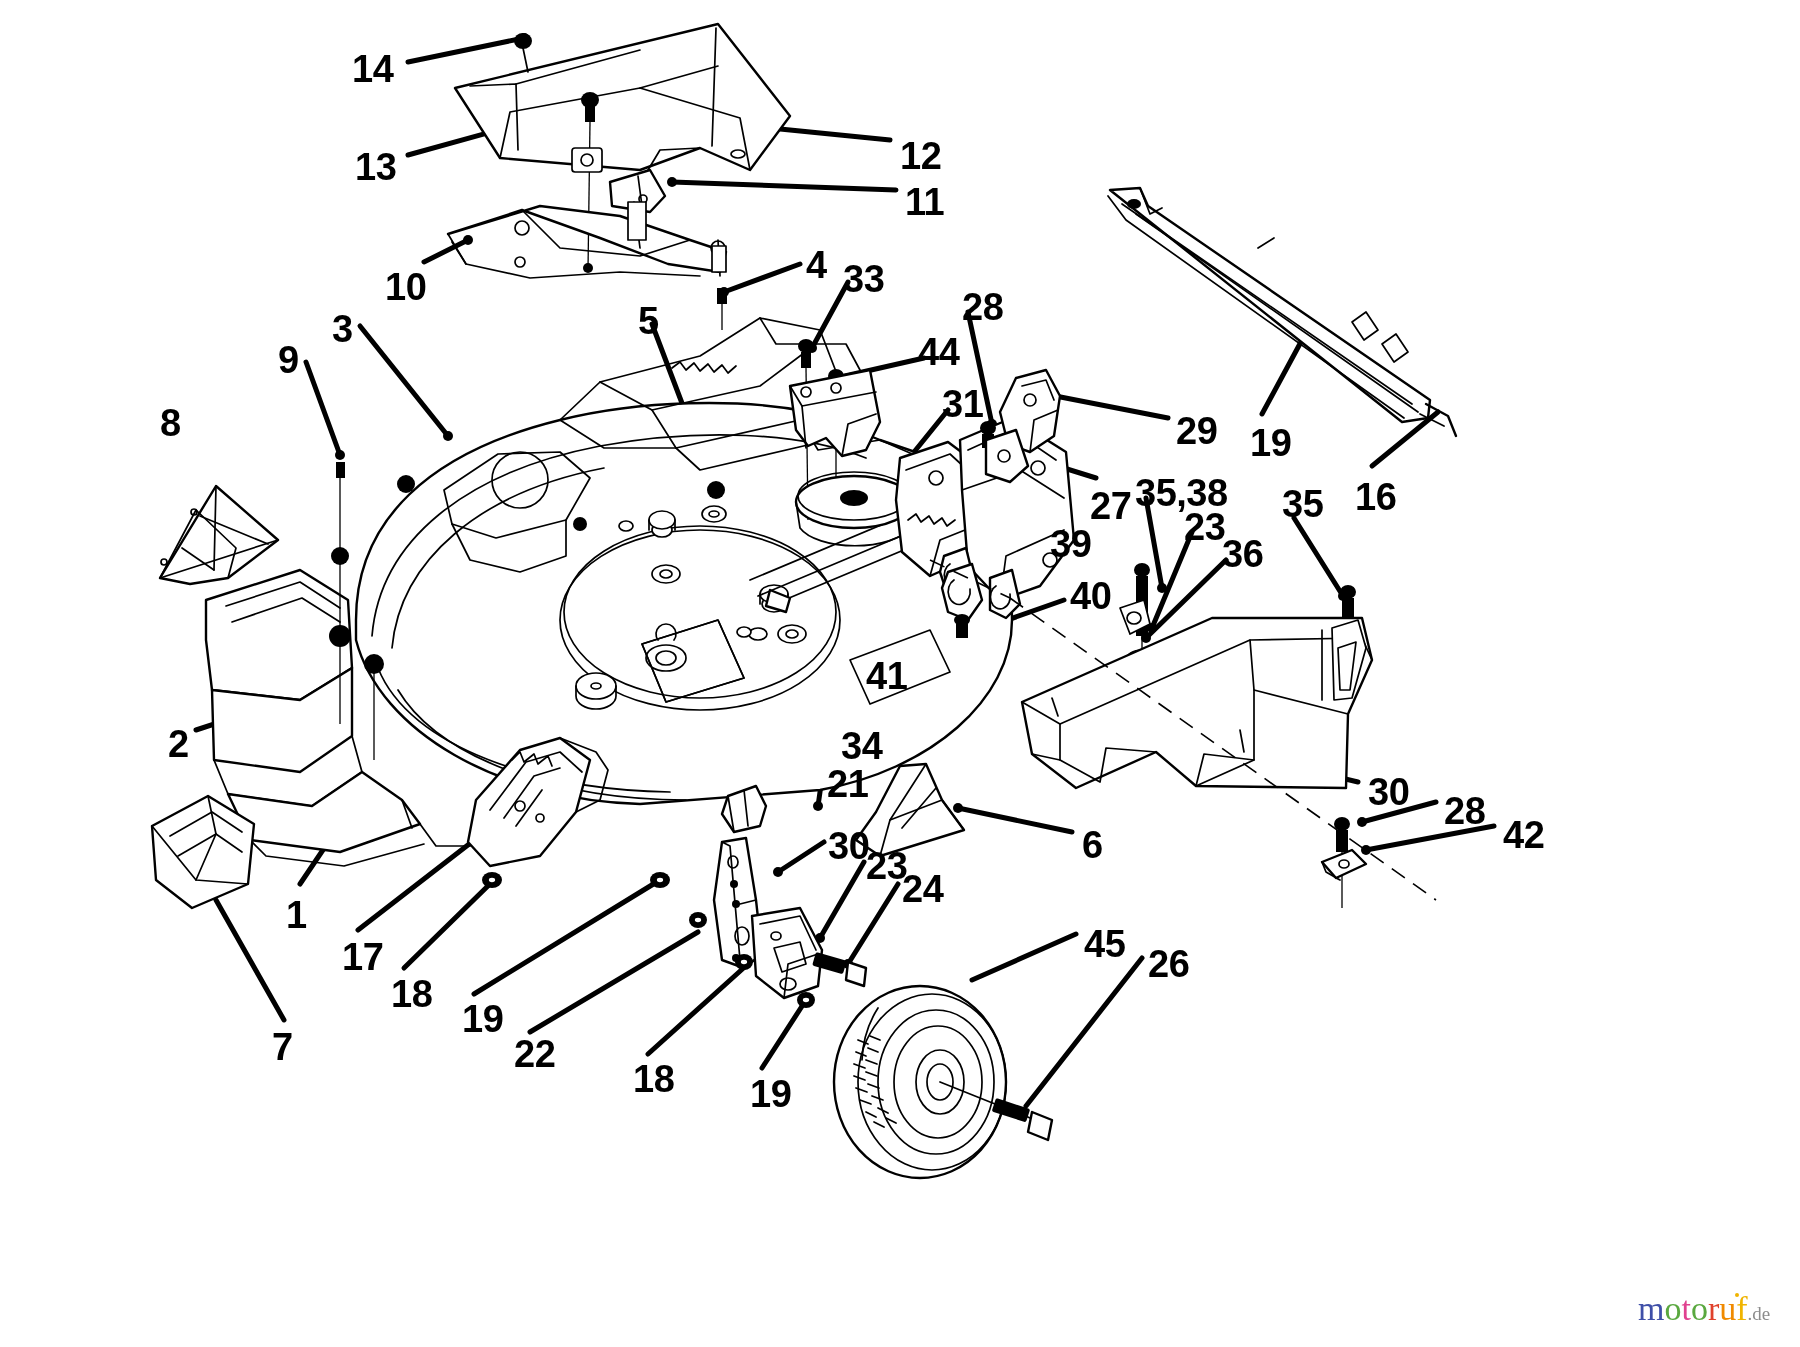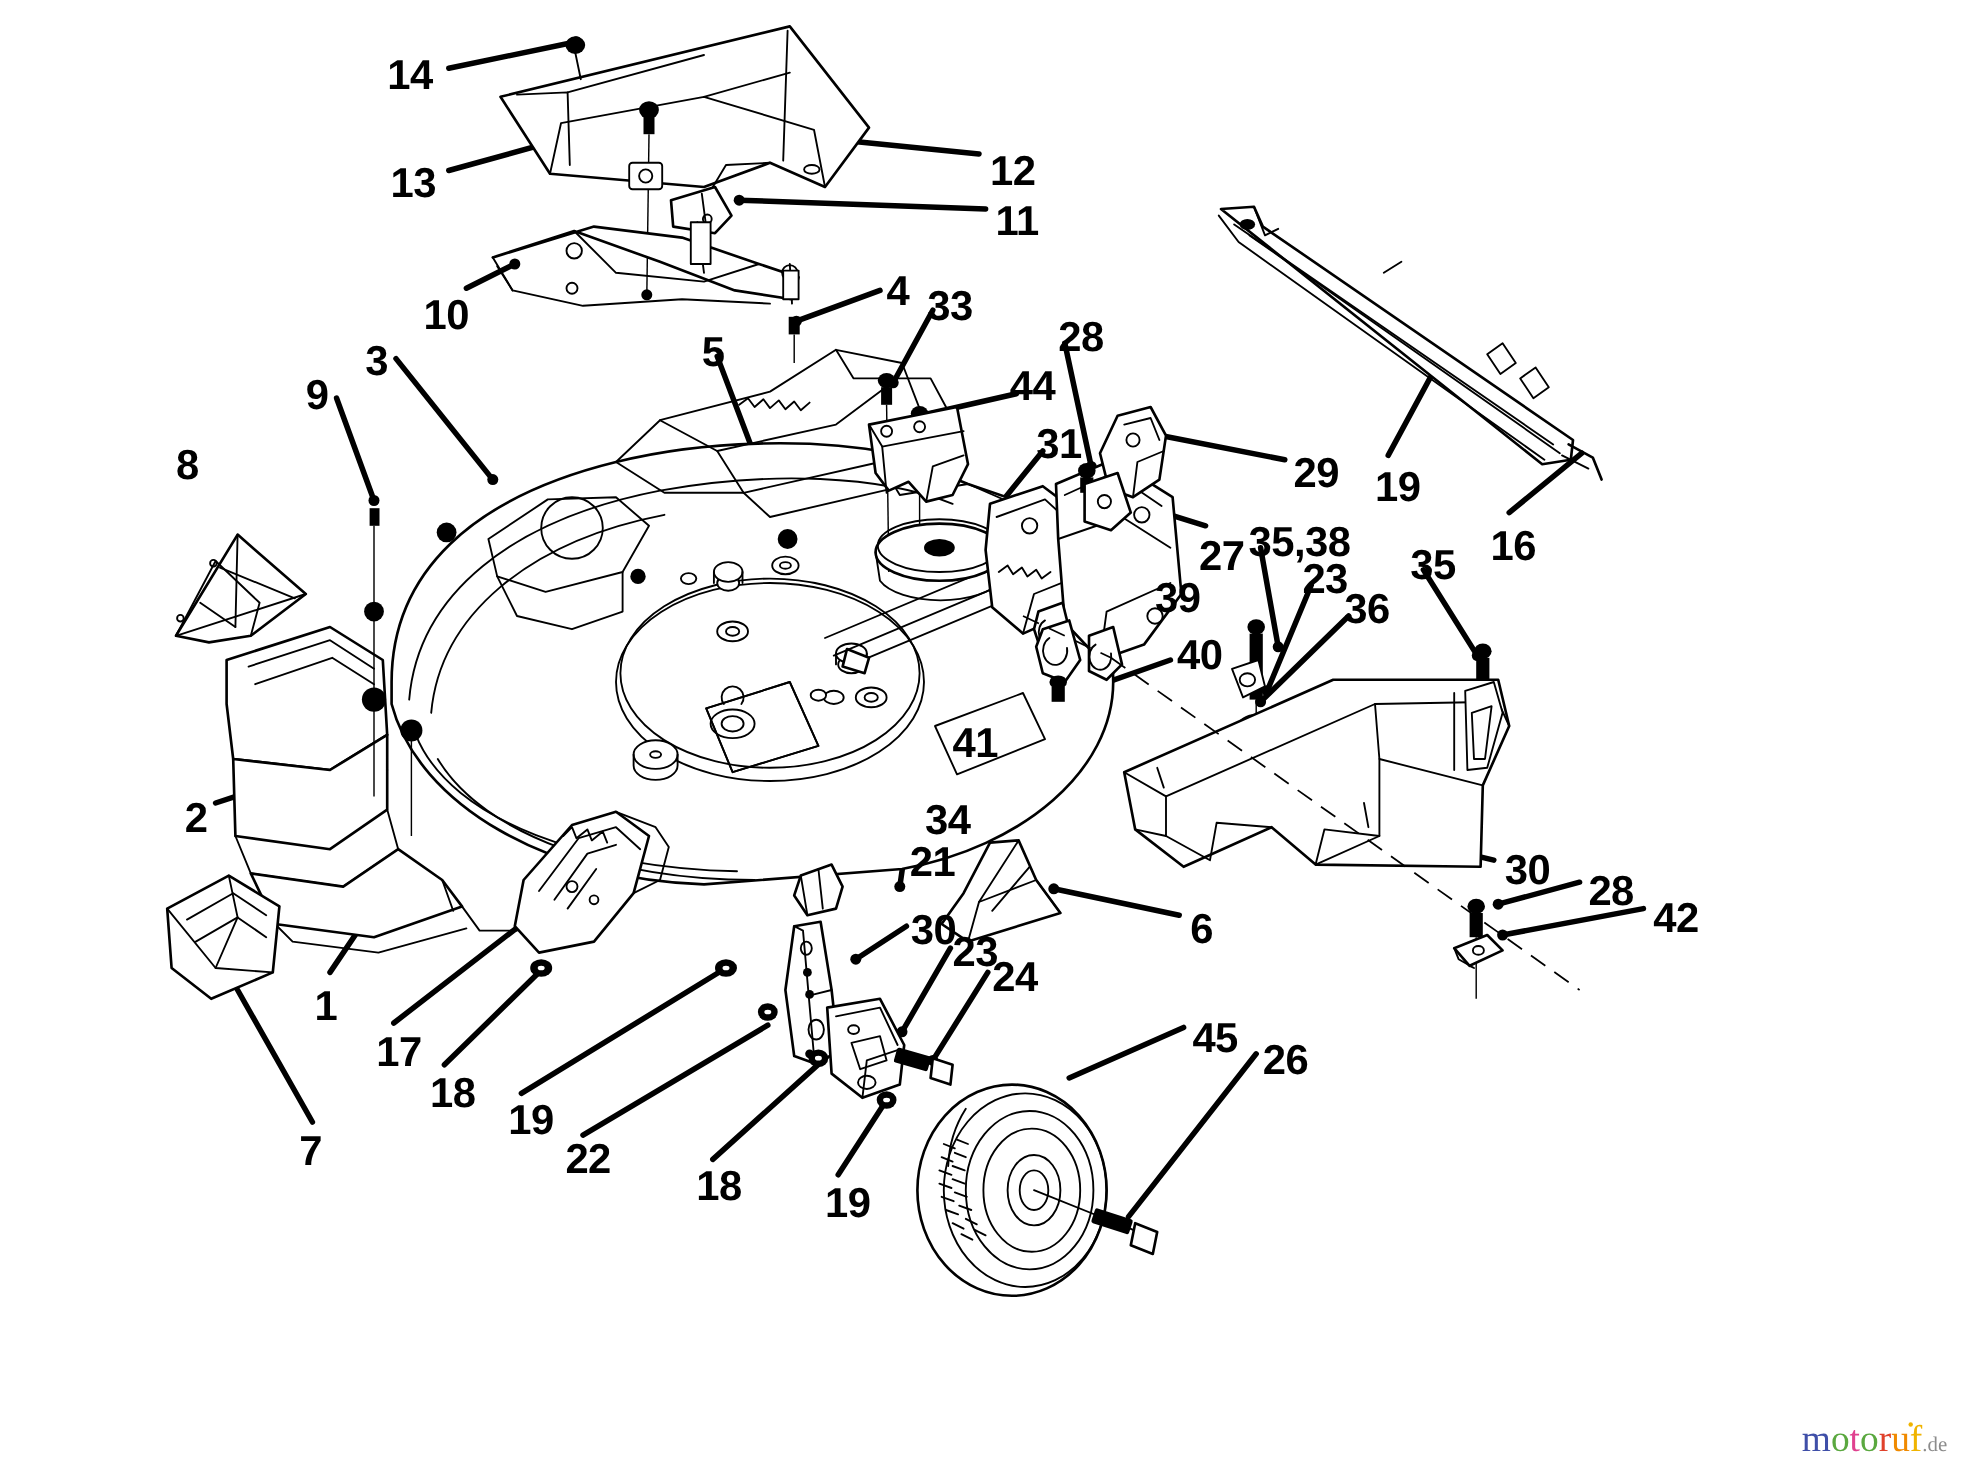--- a/index.html
+++ b/index.html
@@ -518,21 +518,21 @@
   <div class="lbl" style="left:962px;top:288px">28</div>
   <div class="lbl" style="left:918px;top:333px">44</div>
   <div class="lbl" style="left:278px;top:341px">9</div>
   <div class="lbl" style="left:942px;top:385px">31</div>
   <div class="lbl" style="left:1176px;top:412px">29</div>
   <div class="lbl" style="left:1250px;top:424px">19</div>
   <div class="lbl" style="left:160px;top:404px">8</div>
   <div class="lbl" style="left:1090px;top:487px">27</div>
   <div class="lbl" style="left:1135px;top:474px">35,38</div>
   <div class="lbl" style="left:1184px;top:508px">23</div>
-  <div class="lbl" style="left:1282px;top:495px">35</div>
+  <div class="lbl" style="left:1282px;top:485px">35</div>
   <div class="lbl" style="left:1355px;top:478px">16</div>
   <div class="lbl" style="left:1050px;top:525px">39</div>
   <div class="lbl" style="left:1222px;top:535px">36</div>
   <div class="lbl" style="left:1070px;top:577px">40</div>
   <div class="lbl" style="left:866px;top:657px">41</div>
   <div class="lbl" style="left:168px;top:725px">2</div>
   <div class="lbl" style="left:841px;top:727px">34</div>
   <div class="lbl" style="left:1368px;top:773px">30</div>
   <div class="lbl" style="left:827px;top:765px">21</div>
   <div class="lbl" style="left:1082px;top:826px">6</div>

